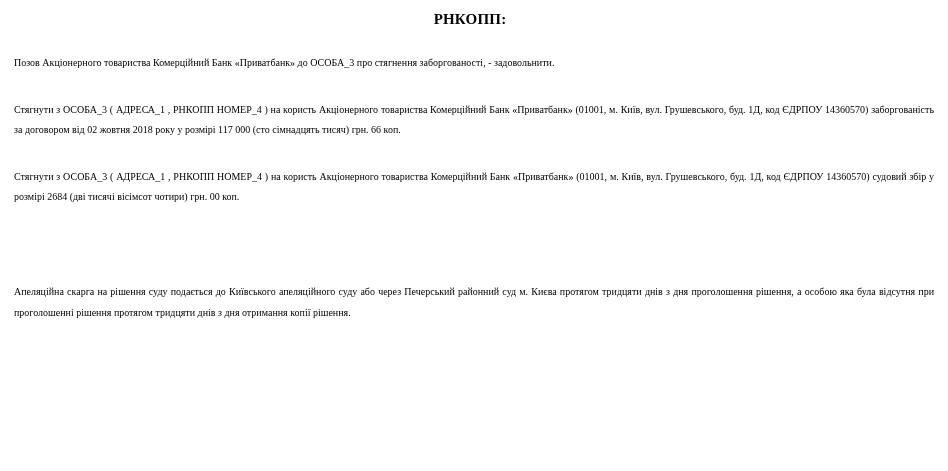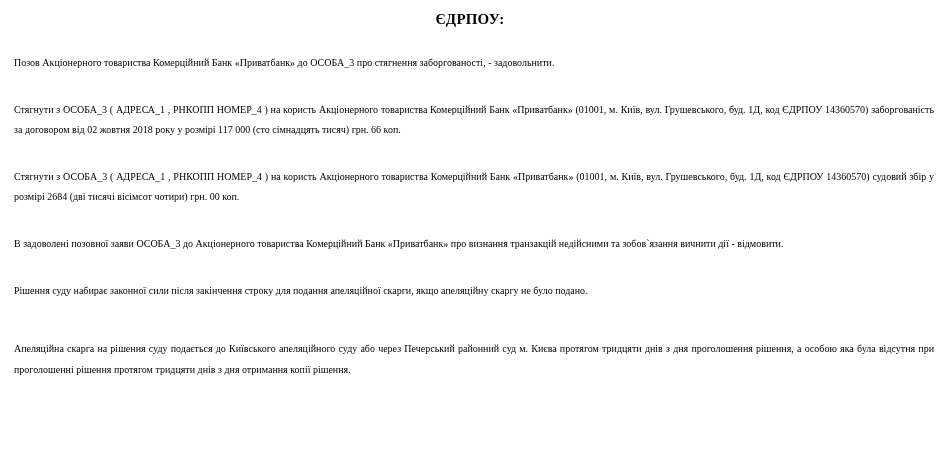--- a/index.html
+++ b/index.html
@@ -44,41 +44,39 @@
   .gap-lg      { height: 18px; }
   .gap-md      { height: 16px; }
   .gap-sm      { height: 14px; }
   .last-line-left { text-align: left; }
 </style>
 </head>
 <body>
 
 <div class="page">
 
-  <div class="doc-title">ЄДРПОУ:</div>
+  <div class="doc-title">РНКОПП:</div>
 
   <div class="gap-title"></div>
 
   <p class="para last-line-left">Позов Акціонерного товариства Комерційний Банк «Приватбанк» до ОСОБА_3 про стягнення заборгованості, - задовольнити.</p>
 
   <div class="gap-lg"></div>
 
   <p class="para">Стягнути з ОСОБА_3 ( АДРЕСА_1 , РНКОПП НОМЕР_4 ) на користь Акціонерного товариства Комерційний Банк «Приватбанк» (01001, м. Київ, вул. Грушевського, буд. 1Д, код ЄДРПОУ 14360570) заборгованість за договором від 02 жовтня 2018 року у розмірі 117 000 (сто сімнадцять тисяч) грн. 66 коп.</p>
 
   <div class="gap-lg"></div>
 
   <p class="para">Стягнути з ОСОБА_3 ( АДРЕСА_1 , РНКОПП НОМЕР_4 ) на користь Акціонерного товариства Комерційний Банк «Приватбанк» (01001, м. Київ, вул. Грушевського, буд. 1Д, код ЄДРПОУ 14360570) судовий збір у розмірі 2684 (дві тисячі вісімсот чотири) грн. 00 коп.</p>
 
   <div class="gap-lg"></div>
 
-  <p class="para">В задоволені позовної заяви ОСОБА_3 до Акціонерного товариства Комерційний Банк «Приватбанк» про визнання транзакцій недійсними та зобов`язання вичнити дії - відмовити.</p>
 
   <div class="gap-lg"></div>
 
-  <p class="para last-line-left">Рішення суду набирає законної сили після закінчення строку для подання апеляційної скарги, якщо апеляційну скаргу не було подано.</p>
 
   <div class="gap-sm"></div>
 
 
   <div class="gap-md"></div>
 
   <p class="para">Апеляційна скарга на рішення суду подається до Київського апеляційного суду або через Печерський районний суд м. Києва протягом тридцяти днів з дня проголошення рішення, а особою яка була відсутня при проголошенні рішення протягом тридцяти днів з дня отримання копії рішення.</p>
 
   <div class="gap-md"></div>
 

